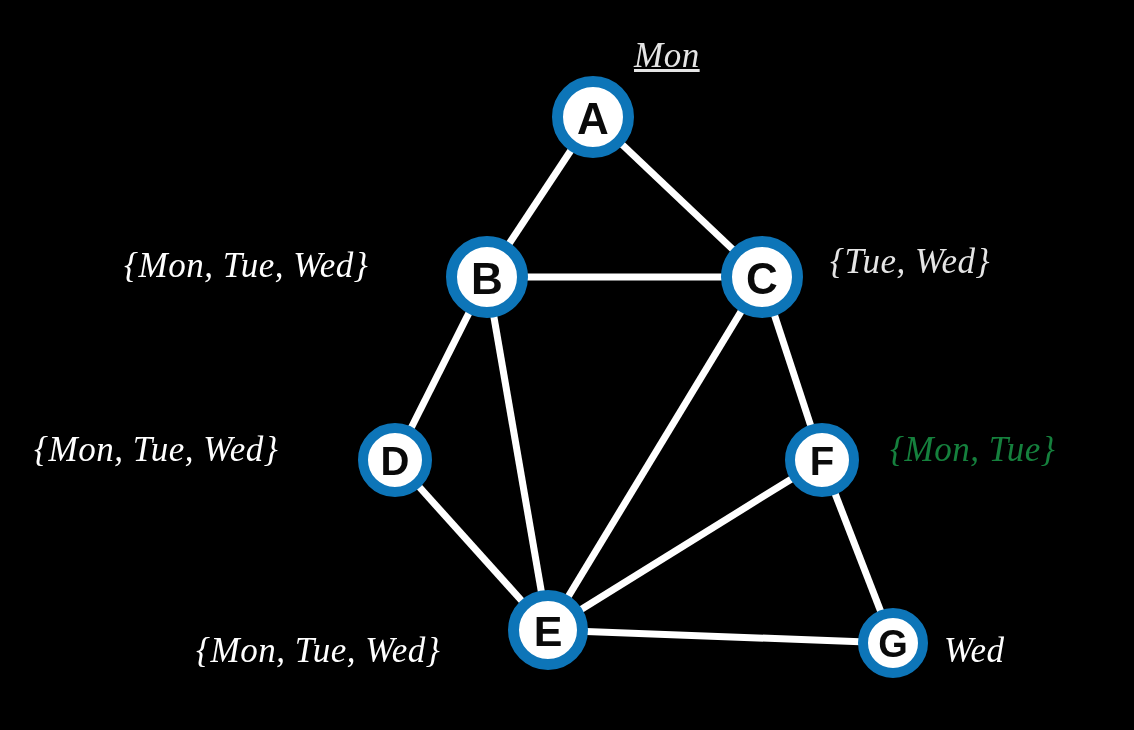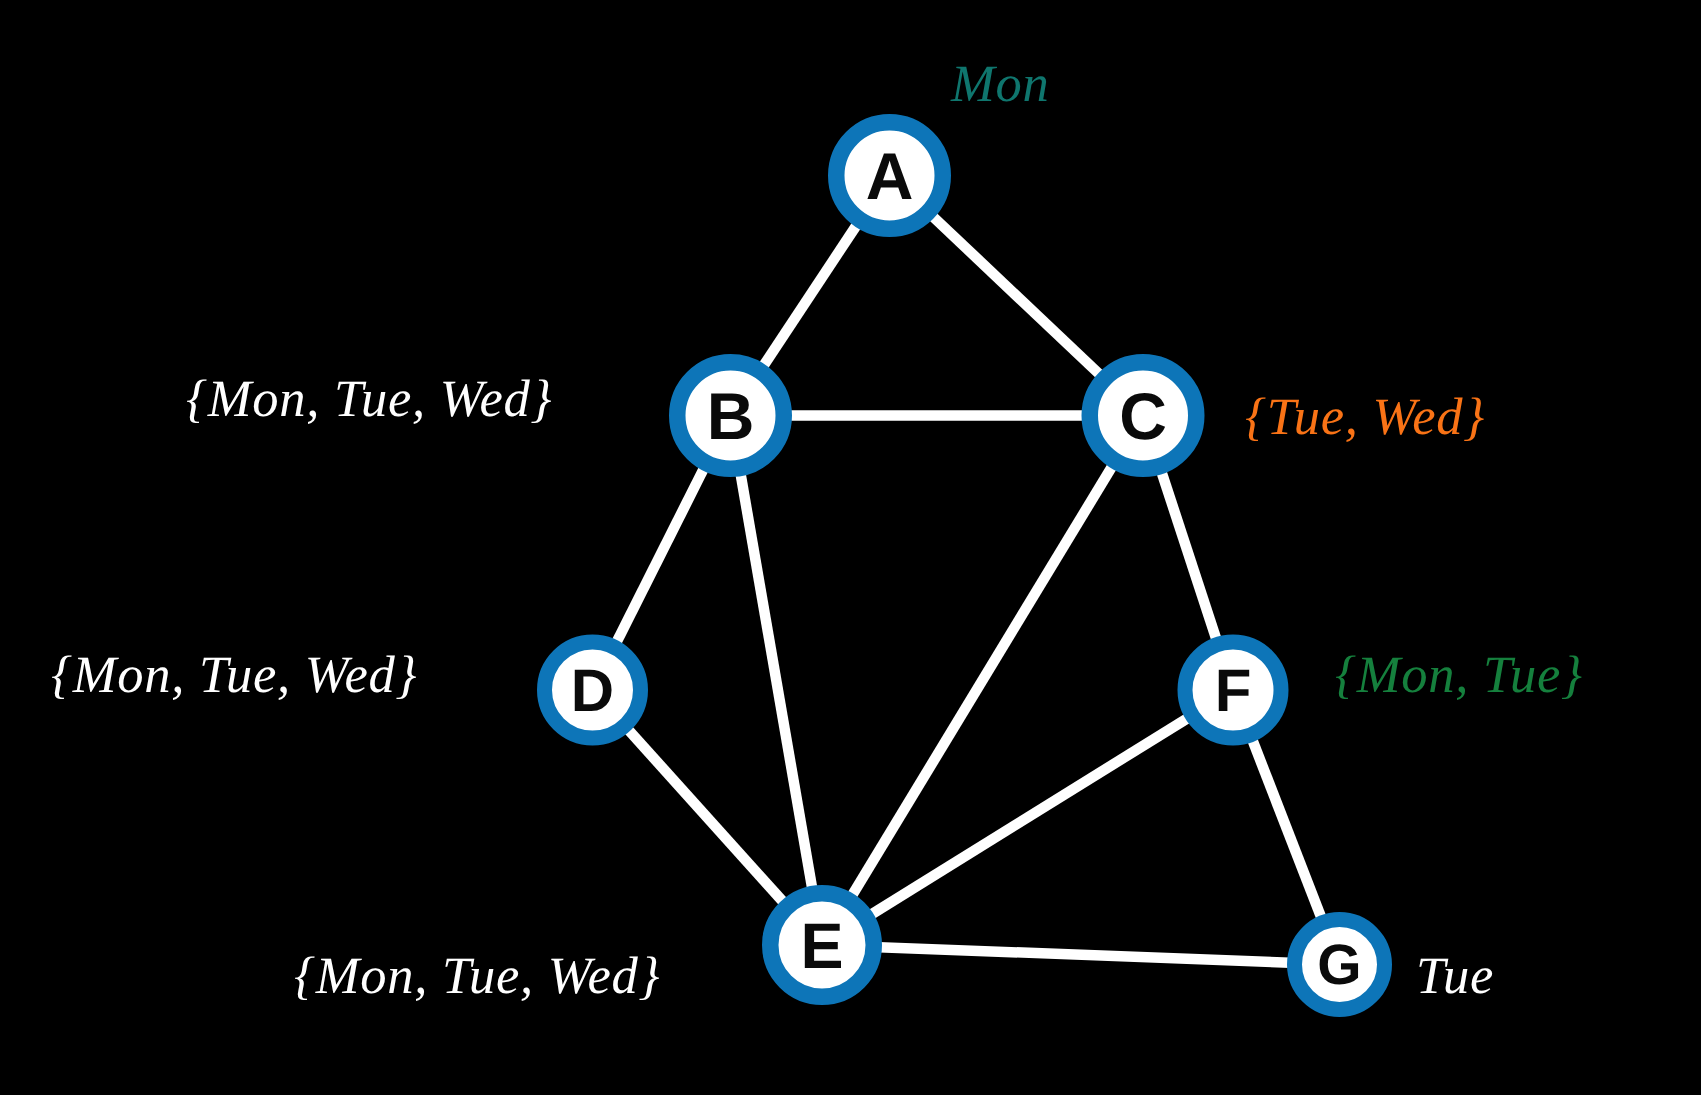--- a/index.html
+++ b/index.html
@@ -94,22 +94,22 @@
           <text x="822" y="461" class="node-letter" fill="#0a0a0a" font-size="40">F</text>
         </g>
         <g>
           <circle cx="893" cy="643" r="30" class="node-ring" fill="#ffffff" stroke="#0d75b8" stroke-width="10"></circle>
           <text x="893" y="644" class="node-letter" fill="#0a0a0a" font-size="38">G</text>
         </g>
       </g>
   </svg>
 
   <div id="labels-layer">
-      <div class="domain-label" style="left: 634px; top: 38px; color: #0f766e;">Mon</div>
+      <div class="domain-label" style="left: 634px; top: 38px; color: #e5e5e5; text-decoration: underline;">Mon</div>
       <div class="domain-label" style="left: 124px; top: 248px; color: rgb(255, 255, 255);">{Mon, Tue, Wed}</div>
-      <div class="domain-label" style="left: 830px; top: 260px; color: #f97316;">{Tue, Wed}</div>
+      <div class="domain-label" style="left: 830px; top: 244px; color: #e5e5e5;">{Tue, Wed}</div>
       <div class="domain-label" style="left: 34px; top: 432px; color: rgb(255, 255, 255);">{Mon, Tue, Wed}</div>
       <div class="domain-label" style="left: 890px; top: 432px; color: #15803d;">{Mon, Tue}</div>
       <div class="domain-label" style="left: 196px; top: 633px; color: rgb(255, 255, 255);">{Mon, Tue, Wed}</div>
-      <div class="domain-label" style="left: 944px; top: 633px; color: rgb(255, 255, 255);">Tue</div>
+      <div class="domain-label" style="left: 944px; top: 633px; color: rgb(255, 255, 255);">Wed</div>
     </div>
 
 </div>
 
 </body></html>

